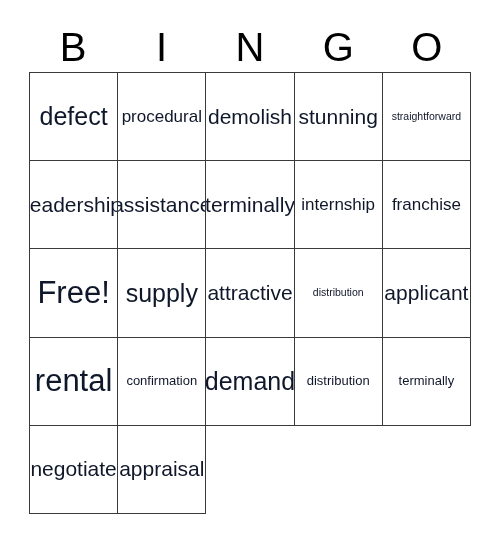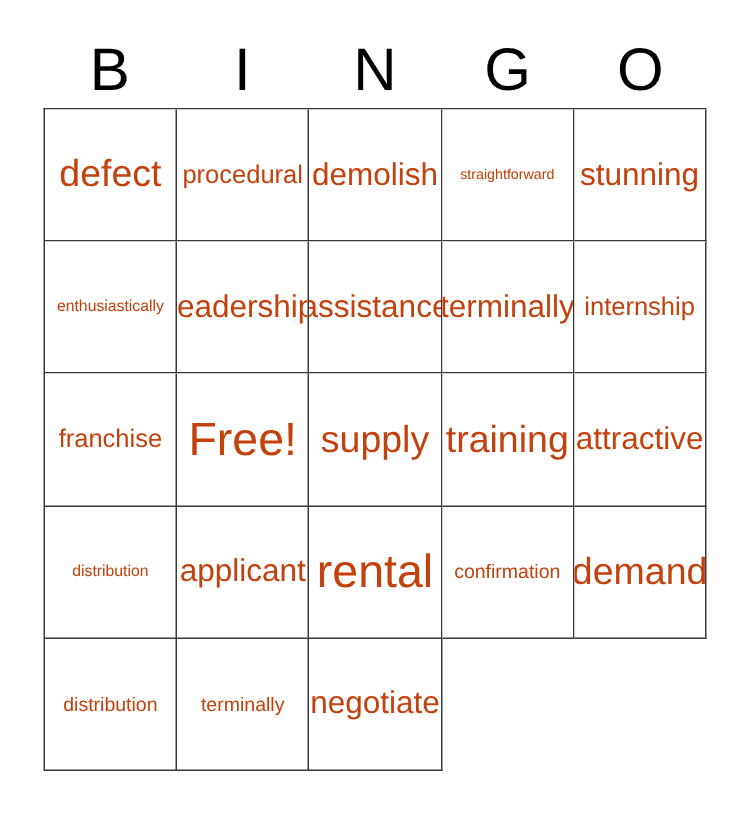--- a/index.html
+++ b/index.html
@@ -69,21 +69,21 @@
     align-items: center;
     justify-content: center;
     overflow: hidden;
     background: #ffffff;
     padding: 0 2px;
   }
   .cell-text {
     display: block;
     text-align: center;
     line-height: 1.05;
-    color: #c2410c;
+    color: #0f172a;
     white-space: nowrap;
   }
 
   
   .fs-xl   { font-size: 31px; }
   .fs-lg   { font-size: 25px; }
   .fs-md   { font-size: 21px; }
   .fs-sm   { font-size: 17px; }
   .fs-xs   { font-size: 13px; }
   .fs-xxs  { font-size: 10.5px; }
@@ -107,28 +107,25 @@
     <div class="cell">
         <span class="cell-text fs-lg">defect</span>
       </div>
     <div class="cell">
         <span class="cell-text fs-sm">procedural</span>
       </div>
     <div class="cell">
         <span class="cell-text fs-md">demolish</span>
       </div>
     <div class="cell">
-        <span class="cell-text fs-tiny">straightforward</span>
-      </div>
-    <div class="cell">
         <span class="cell-text fs-md">stunning</span>
       </div>
 
     <div class="cell">
-        <span class="cell-text fs-xxs">enthusiastically</span>
+        <span class="cell-text fs-xxs">straightforward</span>
       </div>
     <div class="cell">
         <span class="cell-text fs-md">leadership</span>
       </div>
     <div class="cell">
         <span class="cell-text fs-md">assistance</span>
       </div>
     <div class="cell">
         <span class="cell-text fs-md">terminally</span>
       </div>
@@ -137,23 +134,20 @@
         <span class="cell-text fs-sm">internship</span>
       </div>
     <div class="cell">
         <span class="cell-text fs-sm">franchise</span>
       </div>
     <div class="cell">
         <span class="cell-text fs-xl">Free!</span>
       </div>
     <div class="cell">
         <span class="cell-text fs-lg">supply</span>
-      </div>
-    <div class="cell">
-        <span class="cell-text fs-lg">training</span>
       </div>
 
     <div class="cell">
         <span class="cell-text fs-md">attractive</span>
       </div>
     <div class="cell">
         <span class="cell-text fs-xxs">distribution</span>
       </div>
     <div class="cell">
         <span class="cell-text fs-md">applicant</span>
@@ -170,15 +164,18 @@
       </div>
     <div class="cell">
         <span class="cell-text fs-xs">distribution</span>
       </div>
     <div class="cell">
         <span class="cell-text fs-xs">terminally</span>
       </div>
     <div class="cell">
         <span class="cell-text fs-md">negotiate</span>
       </div>
+    <div class="cell">
+        <span class="cell-text fs-md">appraisal</span>
+      </div>
 
   </div>
 </div>
 
 </body></html>

